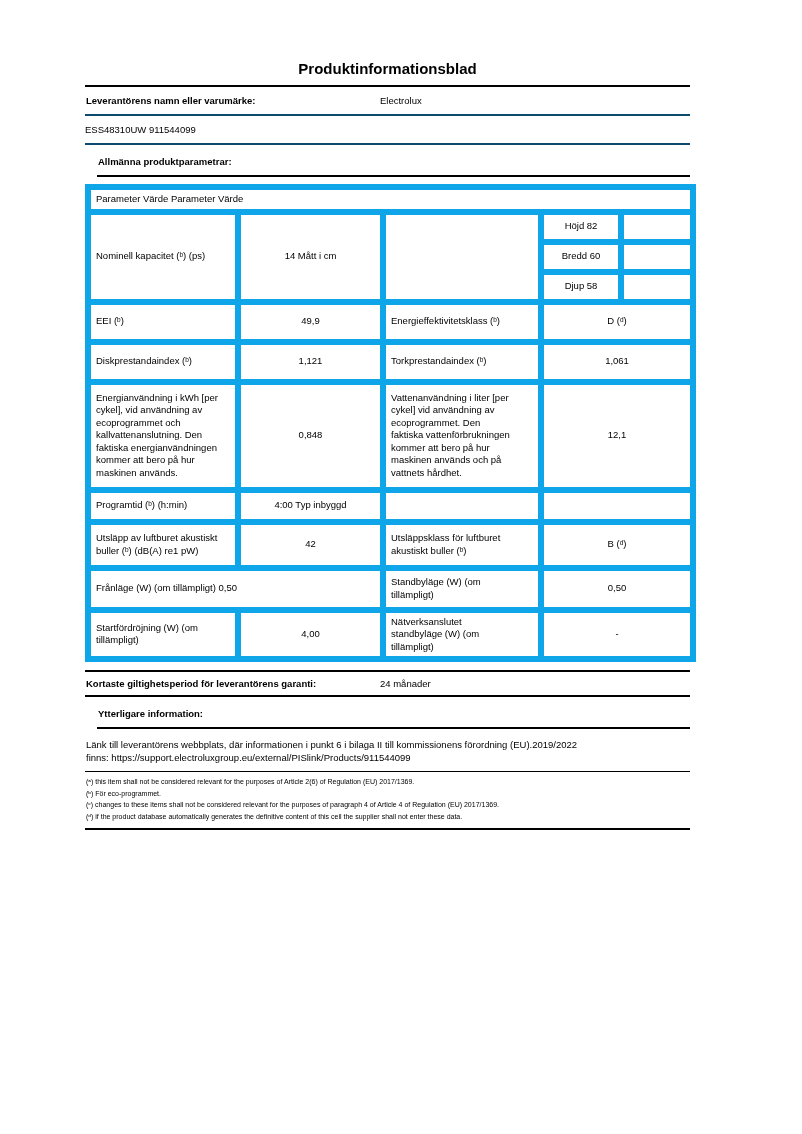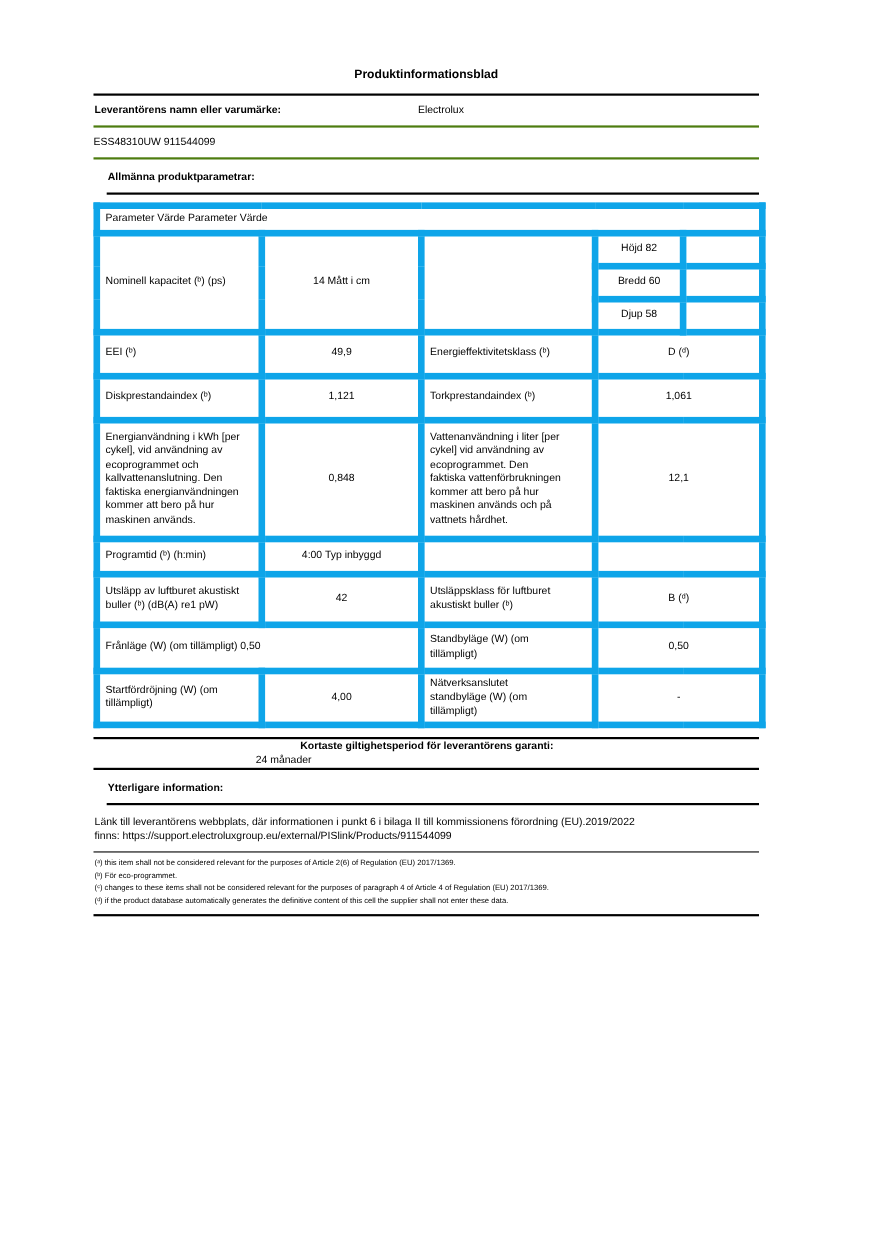--- a/index.html
+++ b/index.html
@@ -1,24 +1,24 @@
 <!DOCTYPE html>
 <html><head>
 <meta charset="utf-8">
 <style>
   * { margin:0; padding:0; box-sizing:border-box; }
   html,body { background:#ffffff; }
   body { font-family:"Liberation Sans","DejaVu Sans",sans-serif; color:#000; }
   .page { position:relative; width:802px; height:1134px; background:#fff; overflow:hidden; }
   .content { position:absolute; left:85px; top:62px; width:605px; font-size:9.5px; line-height:13px; }
 
-  .title { font-weight:bold; font-size:11px; text-align:center; margin-bottom:10px; }
+  .title { font-weight:bold; font-size:15px; text-align:center; margin-bottom:10px; }
 
   .info-rows { border-top:2px solid #000; }
-  .info-row { display:flex; align-items:center; border-bottom:2px solid #4d7c0f; height:29px; }
+  .info-row { display:flex; align-items:center; border-bottom:2px solid #0c4a6e; height:29px; }
   .info-label { width:295px; font-weight:bold; padding-left:1px; }
   .info-value { flex:1; }
 
   .section-header { font-weight:bold; border-bottom:2px solid #000; padding:10px 0 7px 1px;margin-left:12px; }
 
   table.params { border-collapse:collapse; width:605px; margin-top:7px; table-layout:fixed; }
   table.params td {
     border:6px solid #0ea5e9;
     padding:3px 5px;
     vertical-align:middle;
@@ -29,21 +29,21 @@
   }
   td.center { text-align:center; }
   tr.rh24 { height:24px; }
   tr.rh30 { height:30px; }
   tr.rh32 { height:32px; }
   tr.rh40 { height:40px; }
   tr.rh42 { height:42px; }
   tr.rh46 { height:46px; }
   tr.rh108 { height:108px; }
 
-  .warranty-row { display:flex; align-items:center; border-top:2px solid #000; border-bottom:2px solid #000; min-height:27px; margin-top:8px;flex-direction:column; }
+  .warranty-row { display:flex; align-items:center; border-top:2px solid #000; border-bottom:2px solid #000; min-height:27px; margin-top:8px; }
   .warranty-label { flex:1; font-weight:bold; padding-left:1px; }
   .warranty-value { width:310px; text-align:left; }
 
   .link-para { margin-top:9px; white-space:pre-line; line-height:13px; padding-left:1px; }
 
   .footnotes { border-top:1px solid #000; border-bottom:2px solid #000; margin-top:7px; padding:4px 0 6px 1px; }
   .footnote { font-size:7px; line-height:11.5px; white-space:pre-line; }
 </style>
 </head>
 <body>

